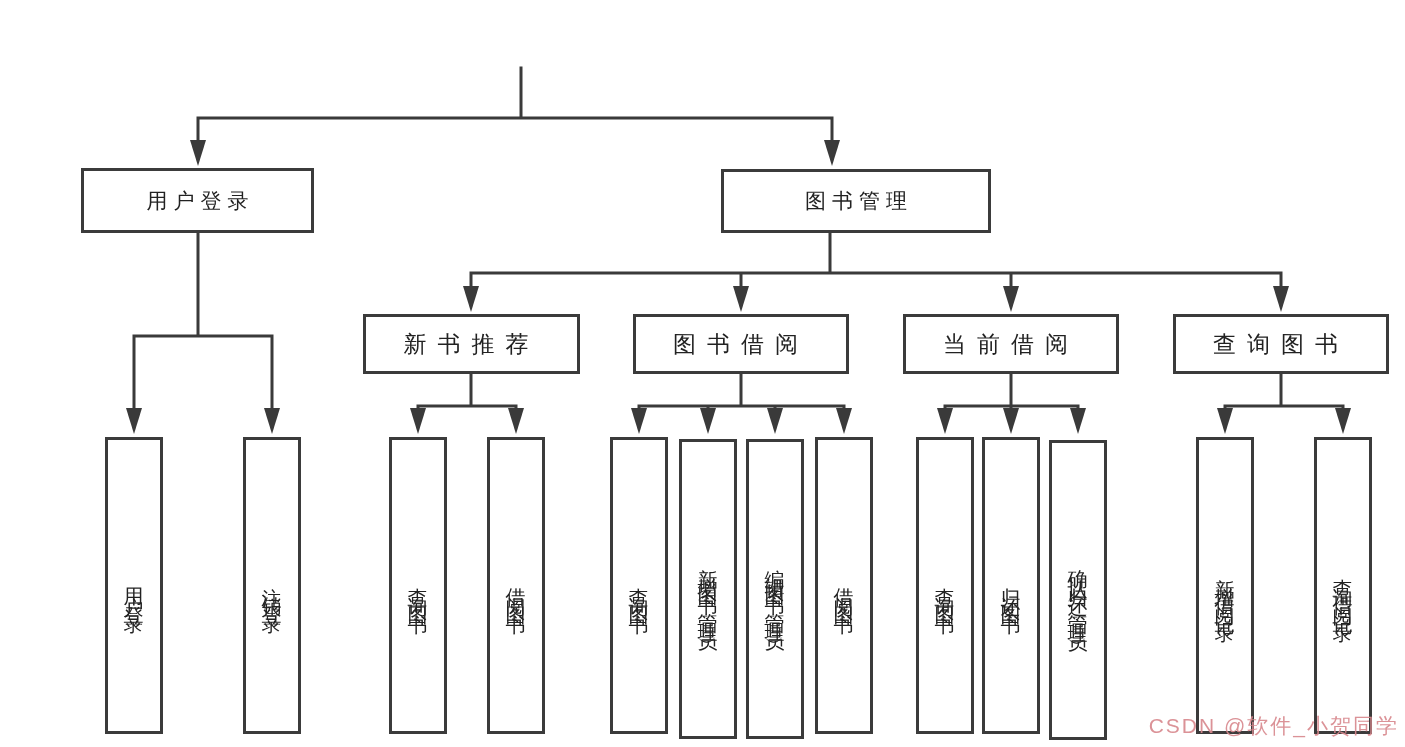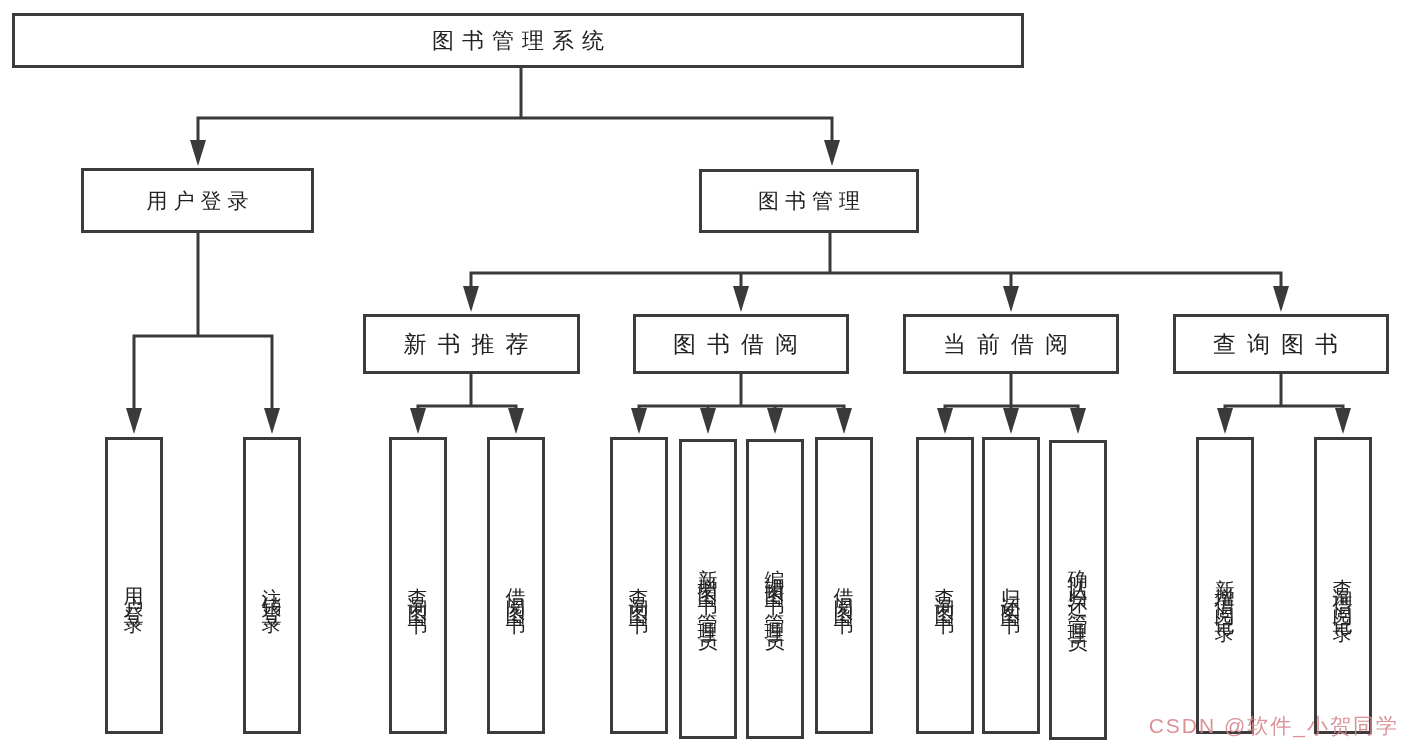--- a/index.html
+++ b/index.html
@@ -68,24 +68,23 @@
       <polygon points="1003,408 1019,408 1011,434"></polygon>
       <polygon points="1070,408 1086,408 1078,434"></polygon>
     </g>
     <g>
       <path d="M1281 374 V406 M1225 406 H1343 M1225 406 V414 M1343 406 V414"></path>
       <polygon points="1217,408 1233,408 1225,434"></polygon>
       <polygon points="1335,408 1351,408 1343,434"></polygon>
     </g>
   </svg>
 
-  <div class="box root" style="left:12px;top:13px;width:1012px;height:55px">图书管理系统</div>
 
   <div class="box lv1" style="left:81px;top:168px;width:233px;height:65px">用户登录</div>
-  <div class="box lv1" style="left:699px;top:169px;width:220px;height:64px">图书管理</div>
+  <div class="box lv1" style="left:721px;top:169px;width:270px;height:64px">图书管理</div>
 
   <div class="box lv2" style="left:363px;top:314px;width:217px;height:60px">新书推荐</div>
   <div class="box lv2" style="left:633px;top:314px;width:216px;height:60px">图书借阅</div>
   <div class="box lv2" style="left:903px;top:314px;width:216px;height:60px">当前借阅</div>
   <div class="box lv2" style="left:1173px;top:314px;width:216px;height:60px">查询图书</div>
 
   <div class="box leaf" style="left:105px;top:437px;width:58px;height:297px">用户登录</div>
   <div class="box leaf" style="left:243px;top:437px;width:58px;height:297px">注销登录</div>
 
   <div class="box leaf" style="left:389px;top:437px;width:58px;height:297px">查询图书</div>

